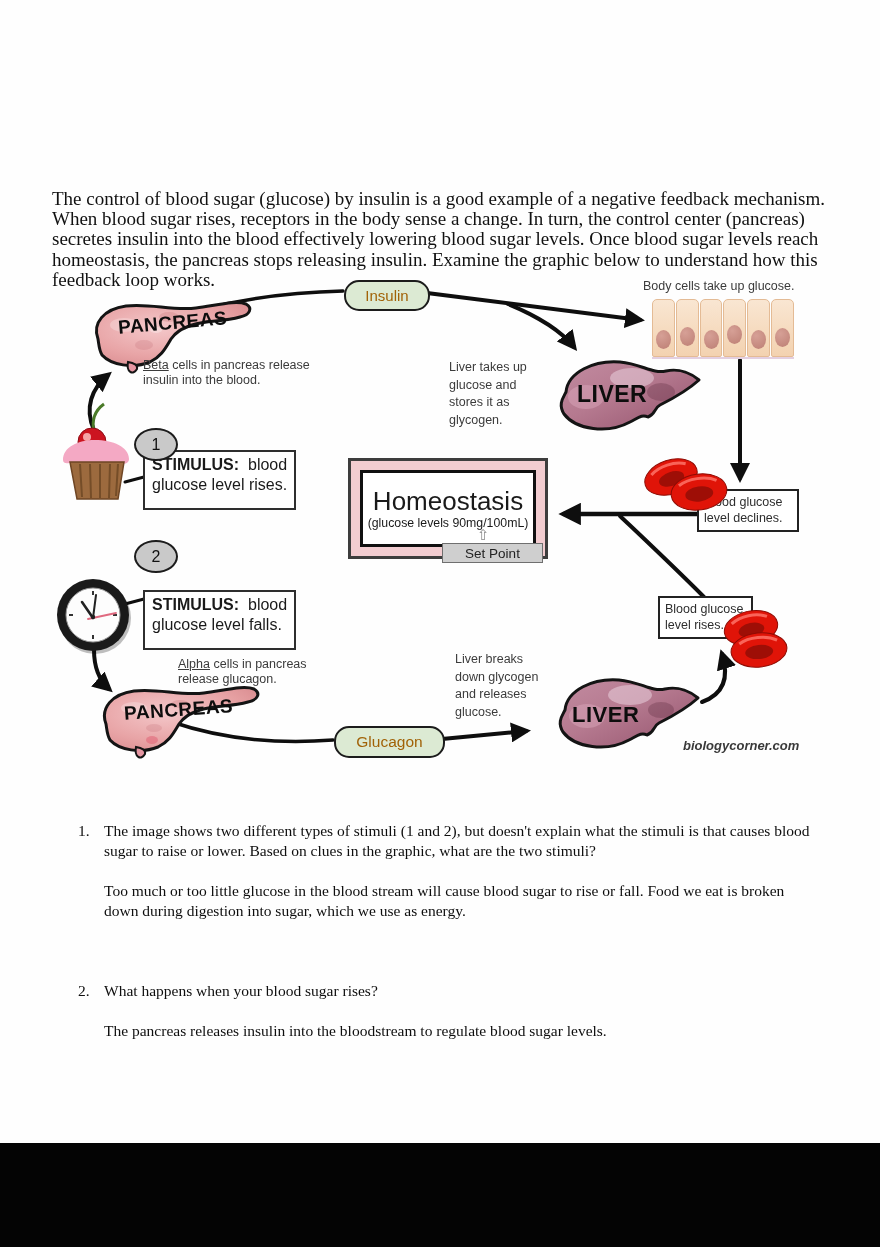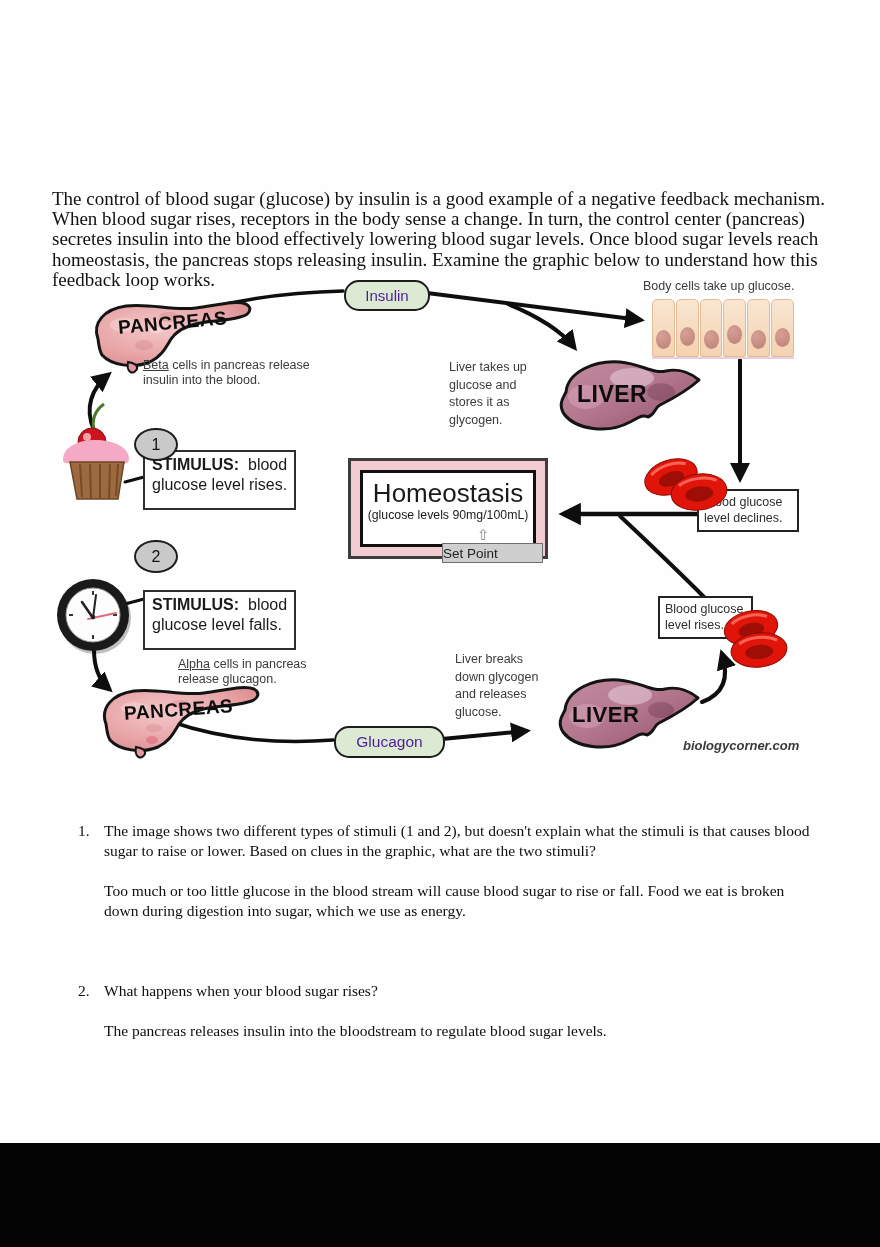--- a/index.html
+++ b/index.html
@@ -11,36 +11,36 @@
   .intro{position:absolute;left:52px;top:170px;width:778px;font-size:19px;line-height:20.2px;}
   
   .art{position:absolute;left:0;top:0;z-index:1;pointer-events:none;}
   .art-top{position:absolute;left:0;top:0;z-index:3;pointer-events:none;}
   .dlabel{position:absolute;z-index:2;font-family:"Liberation Sans", sans-serif;color:#3b3b3b;}
   .note{font-size:12.5px;line-height:1.18;}
   .u{text-decoration:underline;}
   .organ-label{font-weight:bold;color:#0d0d0d;letter-spacing:.5px;}
   .pill{position:absolute;z-index:2;background:#dcead3;border:2px solid #1c1c1c;border-radius:15px;
         display:flex;align-items:center;justify-content:center;
-        font-family:"Liberation Sans", sans-serif;font-size:15px;color:#4c1d95;}
+        font-family:"Liberation Sans", sans-serif;font-size:15px;color:#a16207;}
   .stim-box{position:absolute;z-index:2;background:#fff;border:2px solid #2e2e2e;
         padding:3px 6px 12px 7px;font-family:"Liberation Sans", sans-serif;font-size:16px;
         line-height:1.27;color:#1a1a1a;}
   .num-badge{position:absolute;z-index:4;width:40px;height:29px;border-radius:50%;
         background:#c9c9c9;border:2px solid #1c1c1c;display:flex;align-items:center;justify-content:center;
         font-family:"Liberation Sans", sans-serif;font-size:16px;color:#111;}
   .homeo-outer{position:absolute;z-index:2;left:348px;top:458px;width:194px;height:95px;
         background:#f2ccd0;border:3px solid #3d3d3d;}
   .homeo-inner{position:absolute;z-index:2;left:360px;top:470px;width:170px;height:71px;
         background:#fff;border:3px solid #101010;text-align:center;
         font-family:"Liberation Sans", sans-serif;color:#1a1a1a;}
-  .homeo-title{font-size:26px;margin-top:7px;line-height:1.05;}
+  .homeo-title{font-size:26px;margin-top:15px;line-height:1.05;}
   .homeo-sub{font-size:12.3px;margin-top:1px;}
   .setpoint{position:absolute;z-index:4;left:442px;top:543px;width:99px;height:18px;
-        background:#cfcfcf;border:1px solid #6f6f6f;display:flex;align-items:center;
+        background:#cfcfcf;border:1px solid #6f6f6f;display:flex;align-items:center;justify-content:center;
         font-family:"Liberation Sans", sans-serif;font-size:13.5px;color:#222;}
   .setpoint-arrow{position:absolute;z-index:4;left:477px;top:526px;font-size:15px;color:#8a8a8a;
         font-family:"DejaVu Sans", sans-serif;}
   .status-box{position:absolute;z-index:2;background:#fff;border:2px solid #222;
         padding:3px 5px;font-family:"Liberation Sans", sans-serif;font-size:12.5px;line-height:1.3;color:#2e2e2e;}
   .watermark{position:absolute;z-index:2;left:683px;top:738px;font-family:"Liberation Sans", sans-serif;
         font-size:13px;font-weight:bold;font-style:italic;color:#3a3a3a;}
   
   .cells{position:absolute;z-index:2;left:652px;top:299px;width:142px;height:58px;display:flex;gap:1px;
         border-bottom:2px solid #e3cfe0;}

